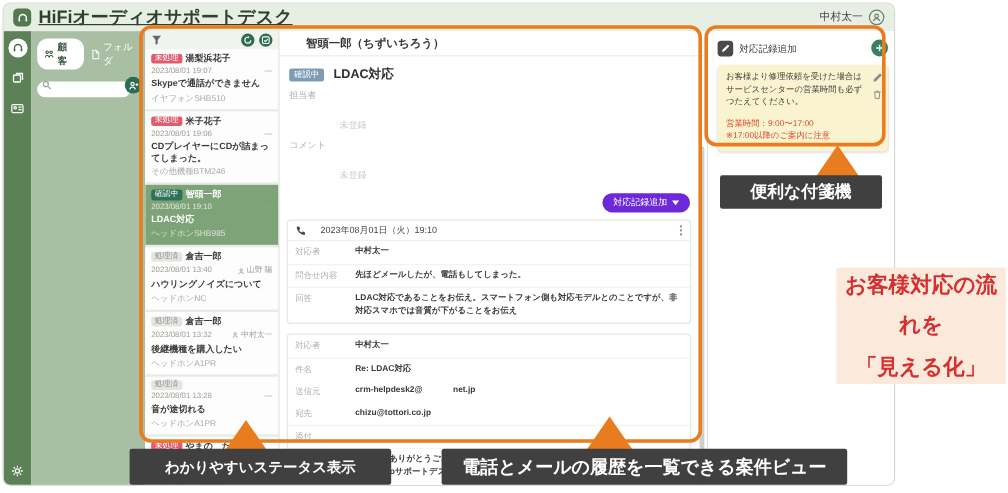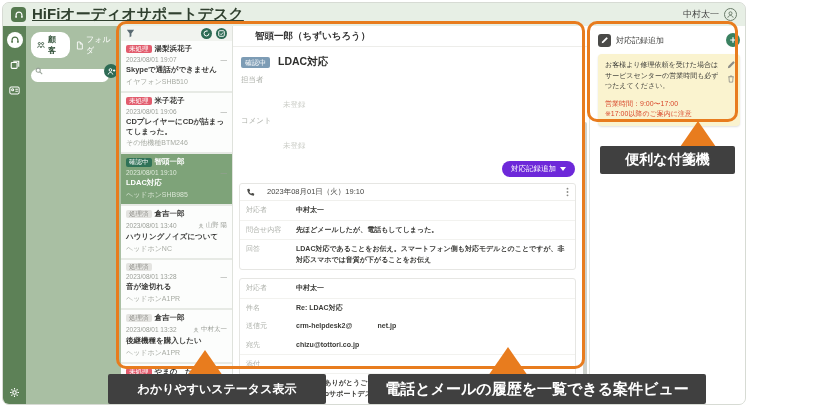--- a/index.html
+++ b/index.html
@@ -299,46 +299,46 @@
               <span>山野 陽</span>
             </span>
           </div>
         <div class="ti-title">ハウリングノイズについて</div>
         <div class="ti-product">ヘッドホンNC</div>
       </div>
 
       <div class="titem st-done">
         <div class="ti-row1">
             <span class="badge">処理済</span>
-            <span class="ti-name"></span>
-          </div>
-        <div class="ti-row2">
-            <span class="ti-date">2023/08/01 13:28</span>
-            <span class="ti-assignee">—</span>
-          </div>
-        <div class="ti-title">音が途切れる</div>
-        <div class="ti-product">ヘッドホンA1PR</div>
-      </div>
-
-      <div class="titem st-done">
-        <div class="ti-row1">
-            <span class="badge">処理済</span>
             <span class="ti-name">倉吉一郎</span>
           </div>
         <div class="ti-row2">
             <span class="ti-date">2023/08/01 13:32</span>
             <span class="ti-assignee">
               <svg width="6" height="6" viewBox="0 0 10 10" fill="none" stroke="currentColor" stroke-width="1.2">
                 <circle cx="5" cy="3.5" r="1.7"></circle>
                 <path d="M1.8 9c.5-1.8 1.7-2.5 3.2-2.5S7.7 7.2 8.2 9"></path>
               </svg>
               <span>中村太一</span>
             </span>
           </div>
         <div class="ti-title">後継機種を購入したい</div>
+        <div class="ti-product">ヘッドホンA1PR</div>
+      </div>
+
+      <div class="titem st-done">
+        <div class="ti-row1">
+            <span class="badge">処理済</span>
+            <span class="ti-name"></span>
+          </div>
+        <div class="ti-row2">
+            <span class="ti-date">2023/08/01 13:28</span>
+            <span class="ti-assignee">—</span>
+          </div>
+        <div class="ti-title">音が途切れる</div>
         <div class="ti-product">ヘッドホンA1PR</div>
       </div>
 
       <div class="titem st-open">
         <div class="ti-row1">
             <span class="badge">未処理</span>
             <span class="ti-name">やまの　たかし</span>
           </div>
         <div class="ti-row2">
             <span class="ti-date">2023/07/11 14:08</span>
@@ -478,14 +478,18 @@
   <div class="hl-border hl-b"></div>
 
   <div class="stem stem1"></div>
   <div class="stem stem2"></div>
   <div class="stem stem3"></div>
 
   <div class="callout co-sticky">便利な付箋機</div>
   <div class="callout co-status">わかりやすいステータス表示</div>
   <div class="callout co-case">電話とメールの履歴を一覧できる案件ビュー</div>
 
+  <div class="flow-box">
+    <span>お客様対応の流れを</span>
+    <span>「見える化」</span>
+  </div>
 
 </div>
 
 </body></html>

